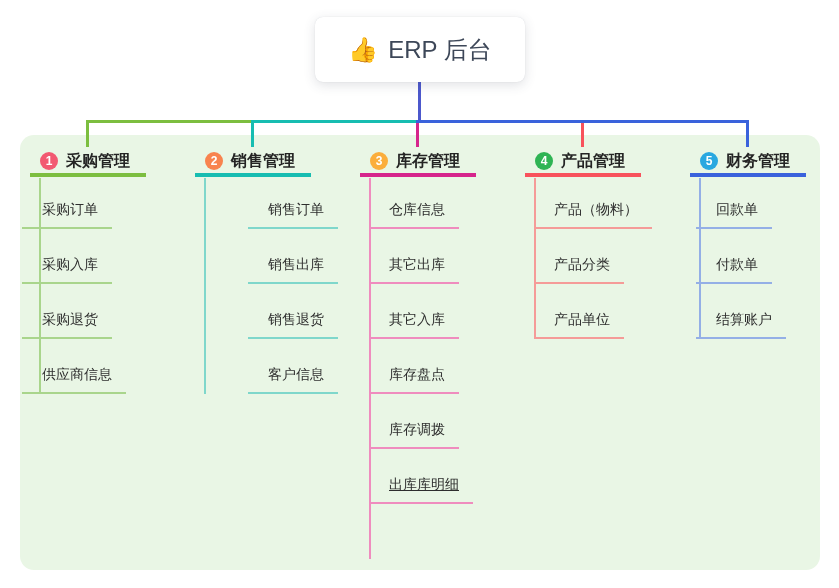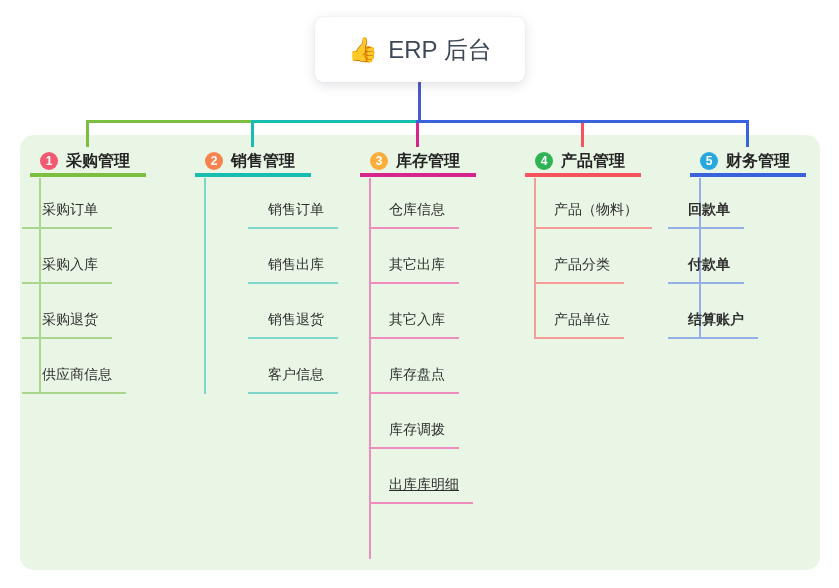--- a/index.html
+++ b/index.html
@@ -101,19 +101,19 @@
       </div>
       <div class="children" style="left: 534px; top: 174px;">
         <div class="child" style="border-bottom: 2px solid rgb(245, 155, 152);">产品（物料）</div>
         <div class="child" style="border-bottom: 2px solid rgb(245, 155, 152);">产品分类</div>
         <div class="child" style="border-bottom: 2px solid rgb(245, 155, 152); padding-left: 20px;">产品单位</div>
       </div>
       <div class="branch-header" style="left: 690px; top: 149px; width: 116px; border-bottom: 4px solid rgb(58, 98, 220);">
         <span class="badge" style="background: rgb(41, 168, 224);">5</span>
         <span class="branch-label">财务管理</span>
       </div>
-      <div class="children" style="left: 668px; top: 174px; font-weight: bold;">
+      <div class="children" style="left: 696px; top: 174px;">
         <div class="child" style="border-bottom: 2px solid rgb(148, 175, 230);">回款单</div>
         <div class="child" style="border-bottom: 2px solid rgb(148, 175, 230);">付款单</div>
         <div class="child" style="border-bottom: 2px solid rgb(148, 175, 230);">结算账户</div>
       </div>
     </div>
 </div>
 
 </body></html>

